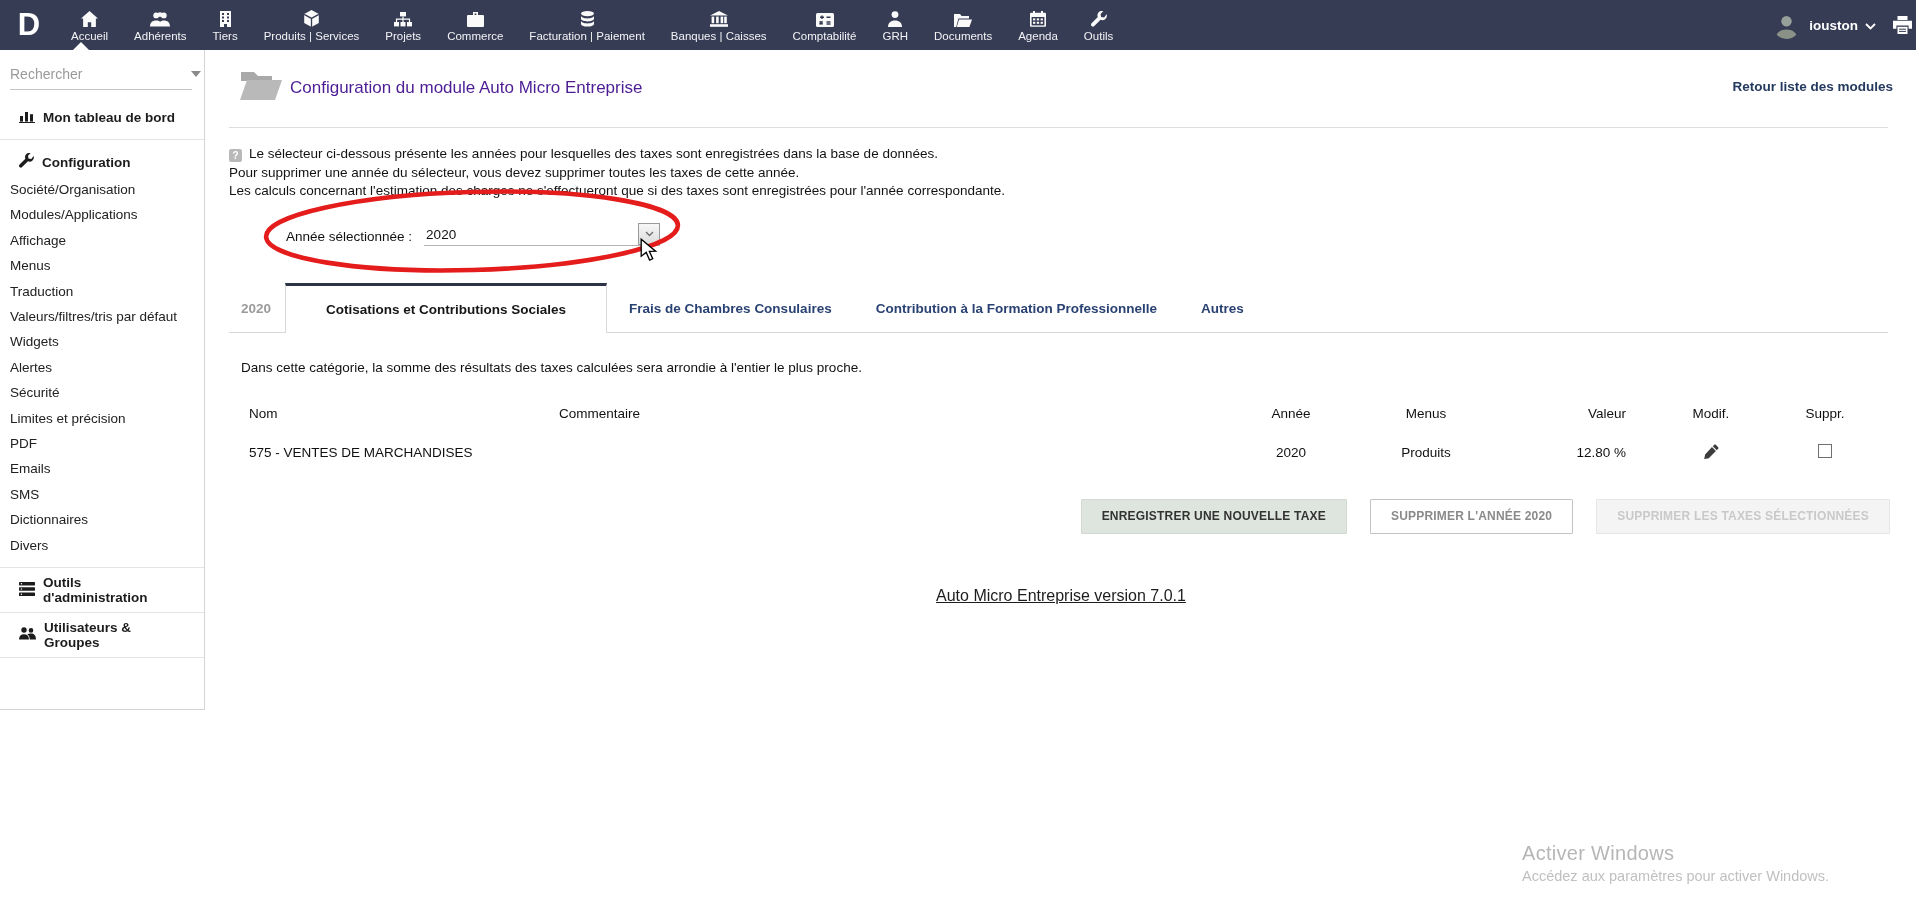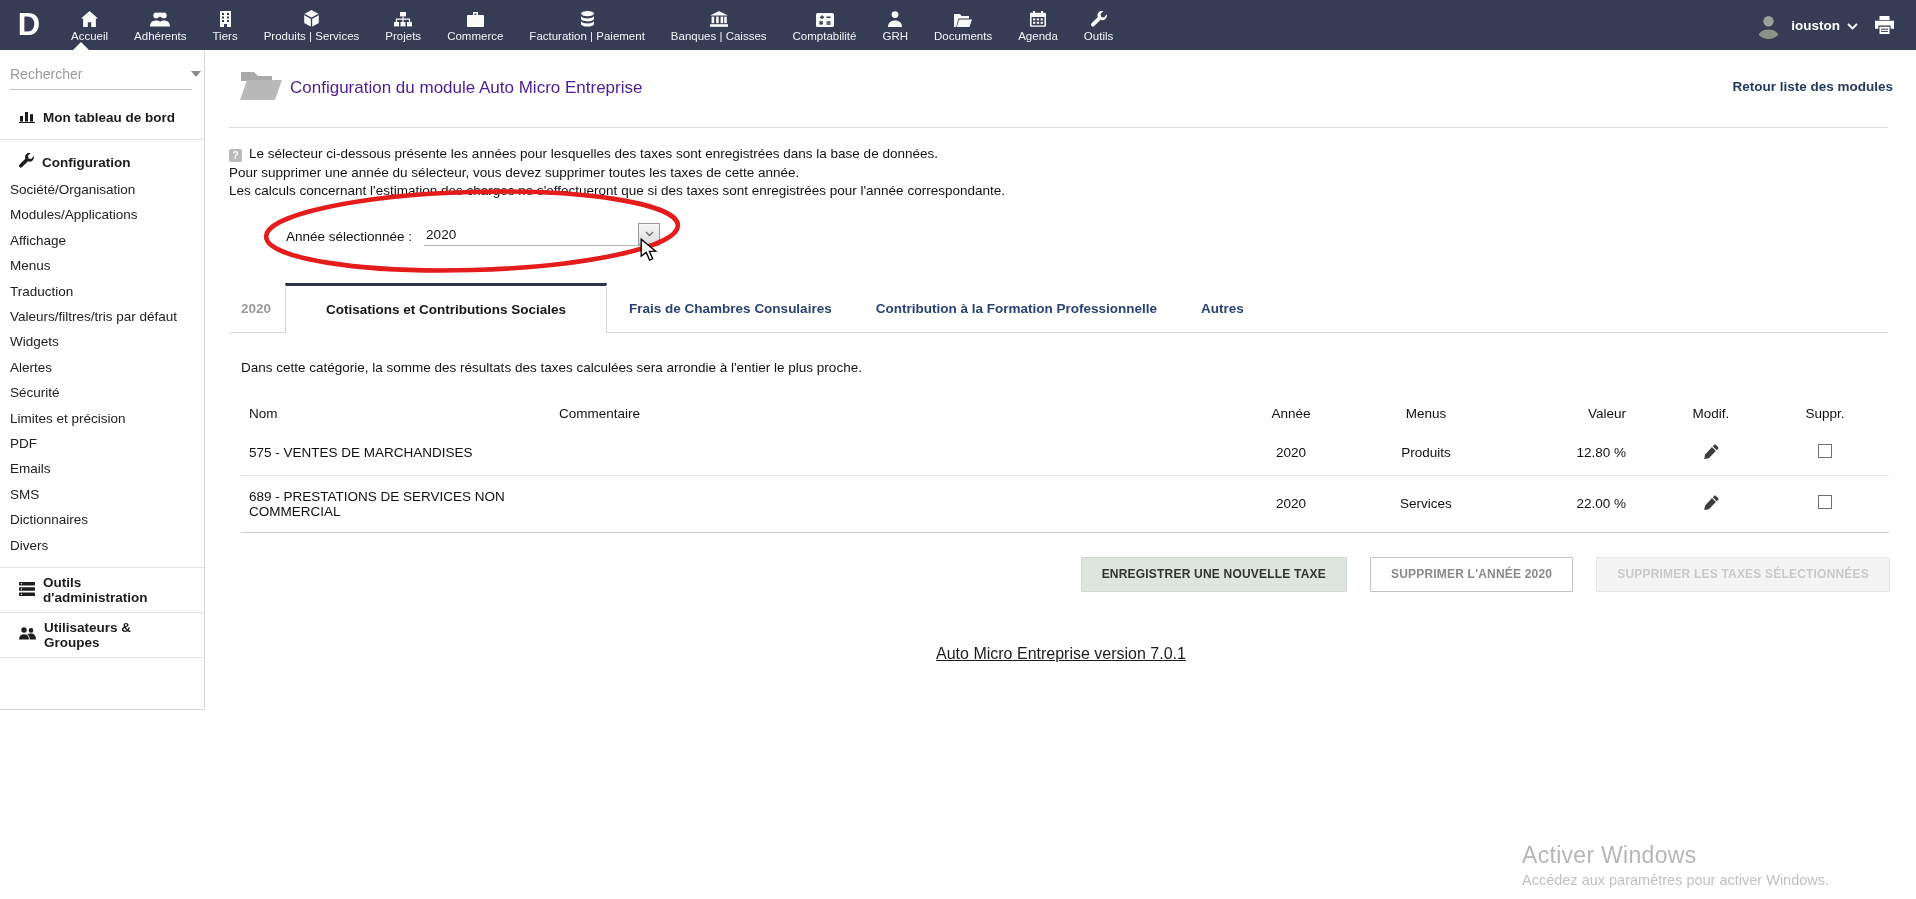--- a/index.html
+++ b/index.html
@@ -9,21 +9,21 @@
   
   .topbar { position:absolute; left:0; top:0; width:1916px; height:50px;
             background:#363c54; display:flex; align-items:stretch; z-index:5; }
   .logo { width:58px; display:flex; align-items:center; justify-content:center;
           color:#fff; font-size:31px; font-weight:bold; }
   .menu-item { display:flex; flex-direction:column; align-items:center; justify-content:center;
                gap:3px; padding:0 13px; cursor:pointer; }
   .menu-item .mi { height:18px; display:flex; align-items:flex-end; }
   .menu-item .mi svg { fill:#fafafa; }
   .menu-item .ml { color:#f2f3f6; font-size:11.5px; white-space:nowrap; }
-  .topbar-right { margin-left:auto; display:flex; align-items:center; gap:9px; padding-right:22px; }
+  .topbar-right { margin-left:auto; display:flex; align-items:center; gap:9px; padding-right:4px; }
   .avatar { width:27px; height:27px; border-radius:50%; overflow:hidden; display:flex;
             align-items:flex-end; justify-content:center; }
   .username { color:#fff; font-size:13.5px; font-weight:bold; }
   .chev { margin-left:-2px; }
   .printer { margin-left:8px; display:flex; align-items:center; }
   .notch { position:absolute; left:72px; top:42px; width:0; height:0;
            border-left:9px solid transparent; border-right:9px solid transparent;
            border-bottom:9px solid #ffffff; z-index:6; }
 
   
@@ -105,21 +105,21 @@
   .btn-delsel { background:#f4f4f4; border:1px solid #e6e6e6; color:#c9c9c9; cursor:default; }
 
   .version { margin-top:53px; text-align:center; font-size:16px; color:#1d1d1d;text-decoration:underline; }
 
   
   .annot { position:absolute; left:258px; top:184px; z-index:9; pointer-events:none; }
   .cursor { position:absolute; left:638px; top:238px; z-index:10; pointer-events:none; }
 
   
   .watermark { position:absolute; left:1522px; top:842px; color:#b6b6b6; }
-  .wm1 { font-size:23px; letter-spacing:.3px; }
+  .wm1 { font-size:20px; letter-spacing:.3px; }
   .wm2 { font-size:14.5px; color:#c0c0c0; margin-top:3px; }
 </style>
 </head>
 <body>
 
 <div class="topbar">
   <div class="logo">D</div>
 
   <div class="menu-item">
     <span class="mi">
@@ -439,34 +439,20 @@
         <td></td>
         <td class="ta-c">2020</td>
         <td class="ta-c">Produits</td>
         <td class="ta-r">12.80 %</td>
         <td class="ta-c"><span class="pencil">
           <svg width="15" height="15" viewBox="0 0 16 16" fill="#3d3d3d">
                 <path d="M12.6.9l2.5 2.5c.5.5.5 1.2 0 1.7l-1.5 1.5-4.2-4.2L10.9.9c.5-.5 1.2-.5 1.7 0zM8.5 3.3l4.2 4.2-7.6 7.6-4.9 1 1-4.9z"></path>
               </svg></span></td>
         <td class="ta-c"><span class="chkbox"></span></td>
       </tr>
-      <tr class="rowline rowend">
-        <td>
-            <div class="cell-name">689 - PRESTATIONS DE SERVICES NON COMMERCIAL</div>
-          </td>
-        <td></td>
-        <td class="ta-c">2020</td>
-        <td class="ta-c">Services</td>
-        <td class="ta-r">22.00 %</td>
-        <td class="ta-c"><span class="pencil">
-          <svg width="15" height="15" viewBox="0 0 16 16" fill="#3d3d3d">
-                <path d="M12.6.9l2.5 2.5c.5.5.5 1.2 0 1.7l-1.5 1.5-4.2-4.2L10.9.9c.5-.5 1.2-.5 1.7 0zM8.5 3.3l4.2 4.2-7.6 7.6-4.9 1 1-4.9z"></path>
-              </svg></span></td>
-        <td class="ta-c"><span class="chkbox"></span></td>
-      </tr>
     </tbody>
   </table>
 
   <div class="btn-row">
     <button class="btn btn-save">ENREGISTRER UNE NOUVELLE TAXE</button>
     <button class="btn btn-delyr">SUPPRIMER L'ANNÉE 2020</button>
     <button class="btn btn-delsel">SUPPRIMER LES TAXES SÉLECTIONNÉES</button>
   </div>
 
   <div class="version">Auto Micro Entreprise version 7.0.1</div>

